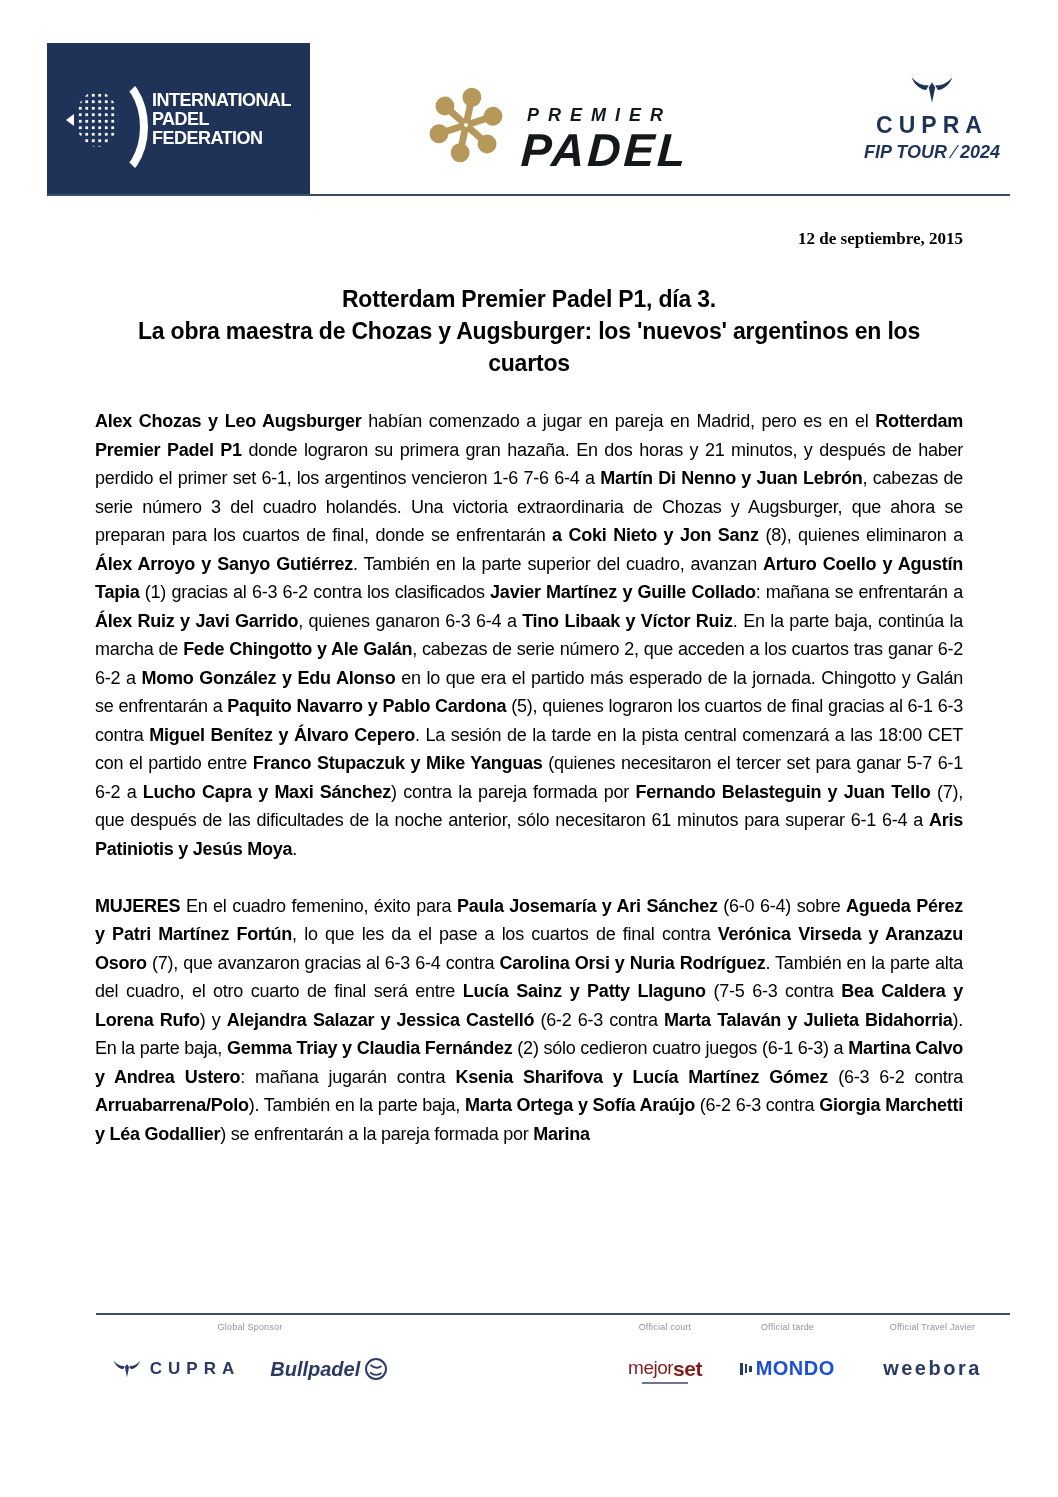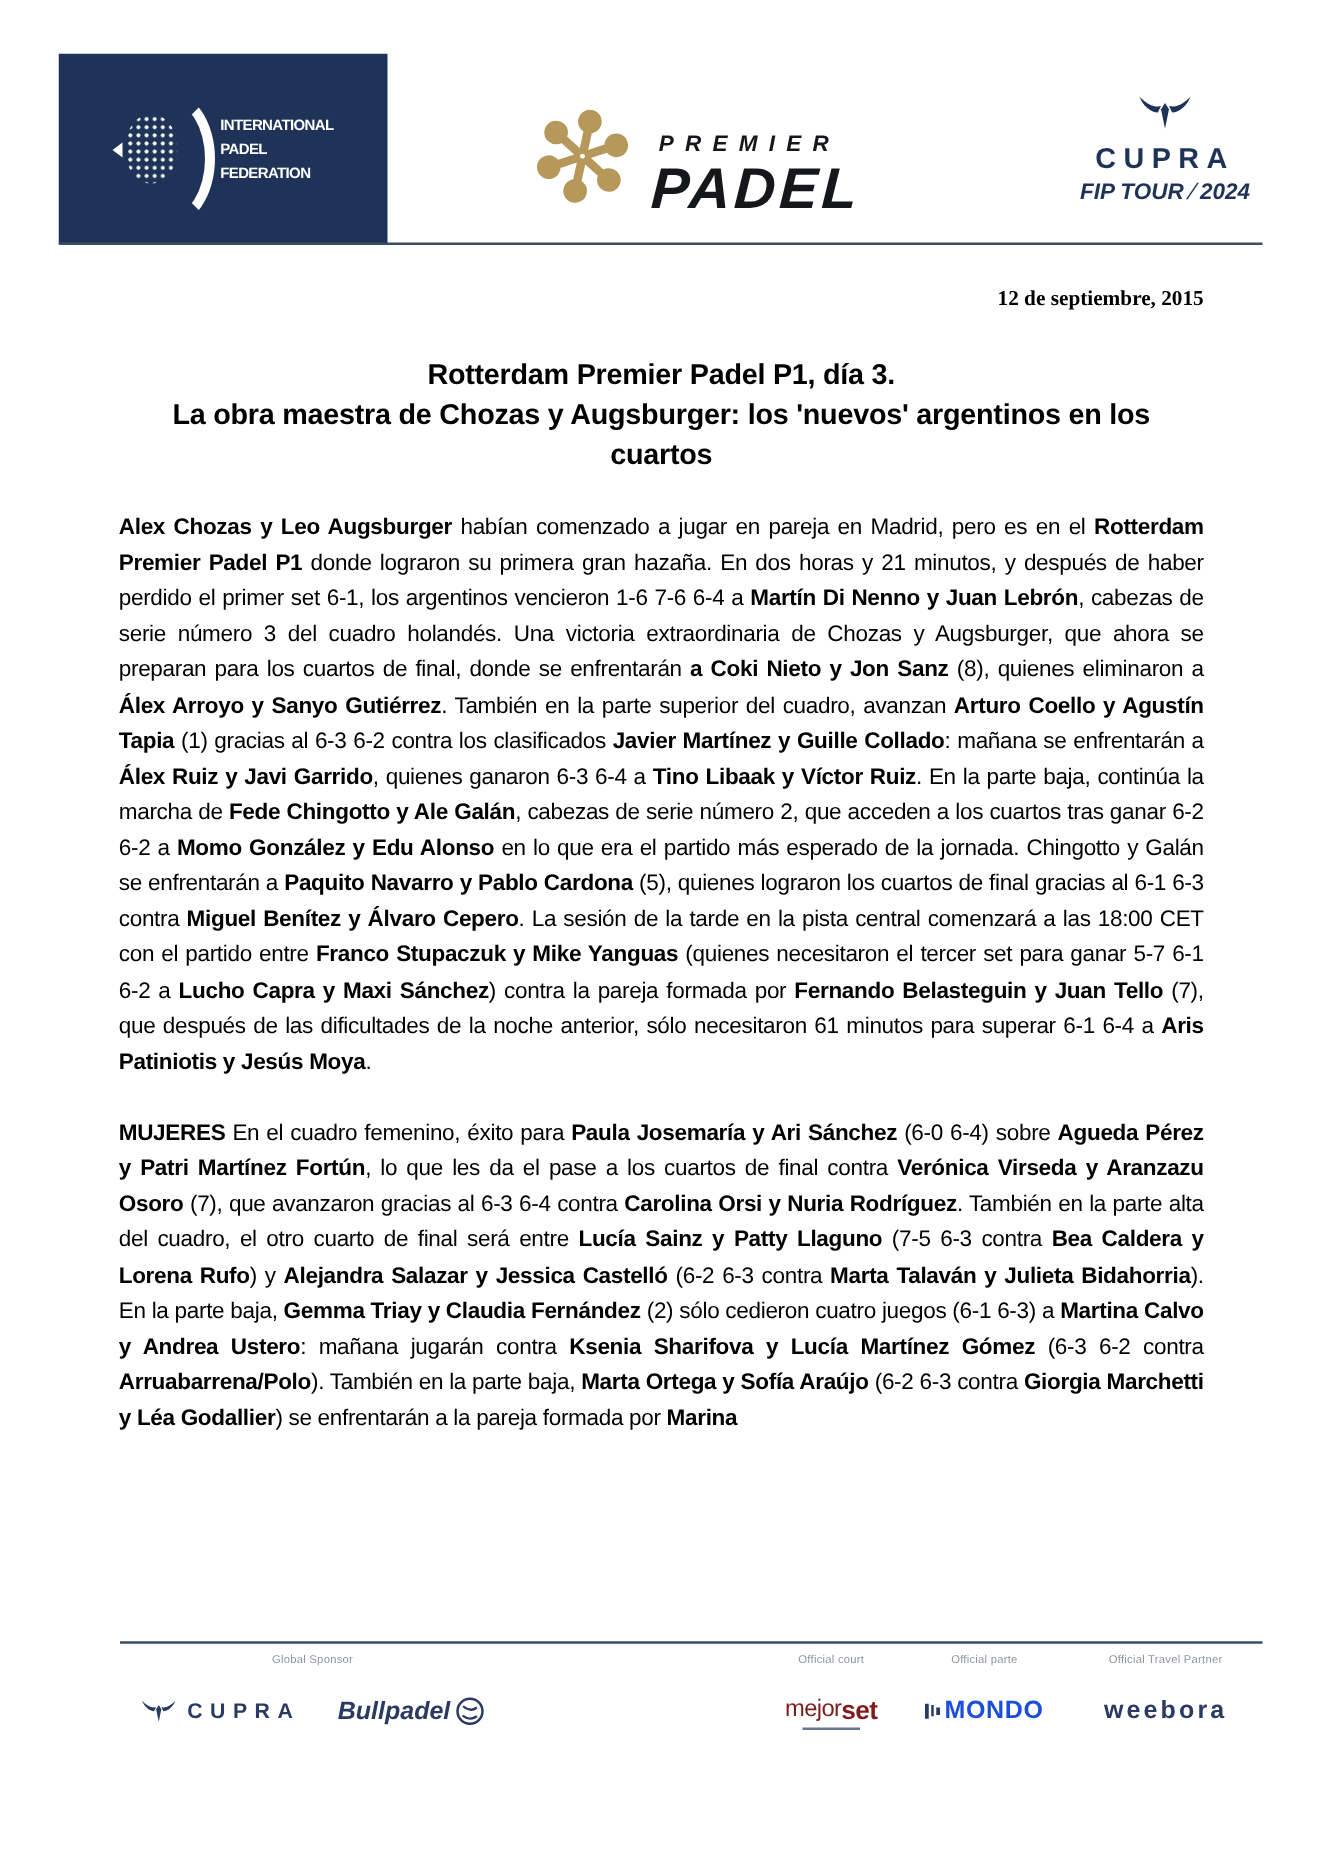--- a/index.html
+++ b/index.html
@@ -18,21 +18,21 @@
     border-top:6px solid transparent;border-bottom:6px solid transparent;border-right:8px solid #fff;}
   .ipf-dots{
     position:absolute;left:10px;top:24px;width:42px;height:56px;border-radius:50%;
     background-image:radial-gradient(#ffffff 1.3px, rgba(255,255,255,0) 1.8px);
     background-size:6.5px 6.5px;background-position:1px 1px;
   }
   .ipf-arc{
     position:absolute;left:8px;top:6px;width:58px;height:92px;border-radius:50%;
     border:8px solid transparent;border-right-color:#ffffff;transform:rotate(0deg);
   }
-  .ipf-text{color:#fff;font-weight:700;font-size:12px;line-height:19px;letter-spacing:-0.5px;}
+  .ipf-text{color:#fff;font-weight:700;font-size:18px;line-height:19px;letter-spacing:-0.5px;}
 
   .premier-logo{position:absolute;left:423px;top:76px;width:300px;display:flex;align-items:center;gap:12px;}
   .premier-text{display:flex;flex-direction:column;}
   .premier-top{font-size:18px;font-weight:700;font-style:italic;letter-spacing:9px;color:#15171b;margin-left:6px;margin-top:29px;}
   .premier-word{font-size:46px;font-weight:800;font-style:italic;letter-spacing:3px;color:#15171b;line-height:1.05;transform:skewX(-3deg);}
 
   .cupra-block{position:absolute;left:852px;top:74px;width:160px;text-align:center;color:#1F3359;}
   .cupra-word{font-size:23px;font-weight:700;letter-spacing:6px;margin-top:2px;}
   .cupra-tourline{font-size:18px;font-weight:800;font-style:italic;margin-top:3px;white-space:nowrap;}
   .cupra-slash{display:inline-block;margin:0 4px;font-weight:400;transform:skewX(-12deg);}
@@ -179,31 +179,31 @@
     <div class="mejorset-wrap">
       <div class="mejorset">
         <span class="m1">mejor</span>
         <span class="m2">set</span>
       </div>
       <div class="mejorset-bar"></div>
     </div>
   </div>
 
   <div class="sponsor" style="left:725px;width:125px;">
-    <div class="lbl">Official parte</div>
+    <div class="lbl">Official tarde</div>
     <div class="mondo">
       <span class="mondo-bars">
           <i></i>
           <i></i>
           <i></i>
         </span>
       <span>MONDO</span>
     </div>
   </div>
 
   <div class="sponsor" style="left:860px;width:145px;">
-    <div class="lbl">Official Travel Partner</div>
+    <div class="lbl">Official Travel Javier</div>
     <div class="weebora">
       <span>weebora</span>
     </div>
   </div>
 
 </div>
 
 </body></html>

